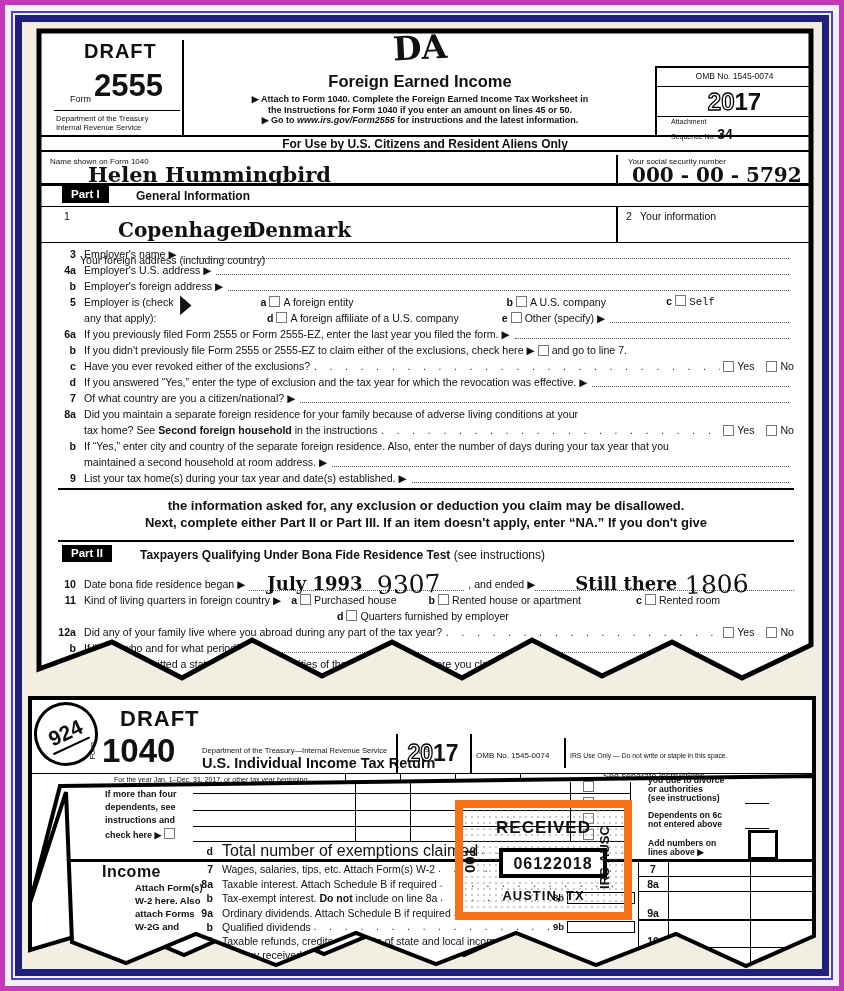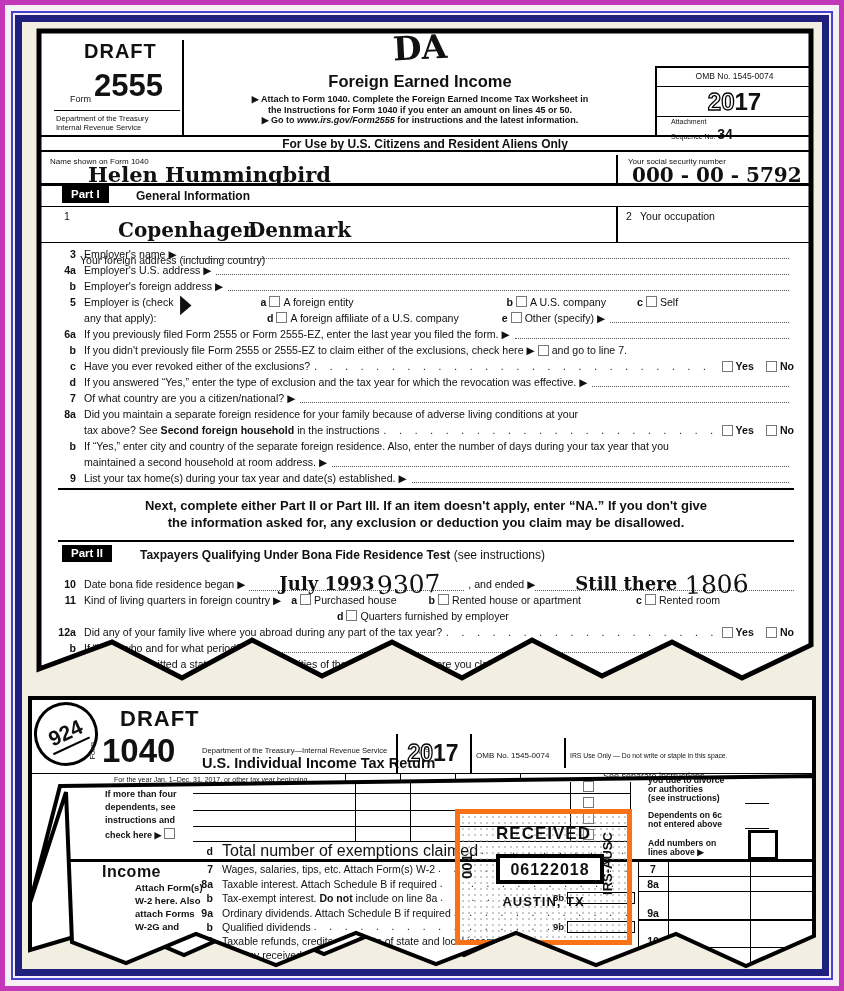--- a/index.html
+++ b/index.html
@@ -59,21 +59,21 @@
 
   .row1 { position:absolute; left:0; right:0; top:178px; height:37px; border-top:1.5px solid #000; border-bottom:1.5px solid #000; }
 
   
   .lines { position:absolute; top:217px; left:22px; width:736px; }
   .row { display:flex; align-items:flex-end; min-height:16px; font-size:10.6px; line-height:13px; }
   .num { flex:none; width:26px; text-align:right; font-weight:bold; padding-right:8px; }
   .txt { flex:none; white-space:nowrap; }
   .dotline { flex:1 1 20px; border-bottom:1.6px dotted #555; margin:0 5px 2px; min-width:20px; }
   .cb { flex:none; display:inline-block; width:11px; height:11px; border:1.5px solid #777; background:#fff; margin:0 3px 1px; vertical-align:-2px; }
-  .yn { flex:none; display:flex; align-items:center; font-weight:bold; white-space:nowrap; }
+  .yn { flex:none; display:flex; align-items:center; font-weight:normal; white-space:nowrap; }
   .lead { flex:1 1 0; overflow:hidden; white-space:nowrap; padding:0 4px; letter-spacing:5px; font-size:10px; }
   .bigarrow { flex:none; font-size:15px; transform:scaleY(1.7); margin:0 6px 0 10px; }
   .divline { border-top:2px solid #000; margin:3px 0; }
   .note { text-align:center; font-size:13px; font-weight:bold; padding:5px 0 6px; line-height:16.5px; }
   .handline { position:relative; border-bottom:1.6px dotted #555; height:23px; }
   .hv1 { position:absolute; bottom:0; font-size:18px; }
   .hv2 { position:absolute; bottom:-1px; font-family:"DejaVu Serif", serif; font-size:25px; transform:rotate(-2deg); }
 
   
   .circ924 { position:absolute; left:6px; top:6px; width:64px; height:64px; border:3px solid #000; border-radius:50%; background:#fff; transform:rotate(-25deg); text-align:center; }
@@ -102,21 +102,21 @@
   .irow { position:absolute; left:160px; width:445px; display:flex; align-items:flex-end; font-size:10.5px; line-height:12px; }
   .inum { flex:none; width:32px; text-align:right; font-weight:bold; padding-right:9px; }
   .ilead { flex:1 1 0; overflow:hidden; white-space:nowrap; letter-spacing:5px; font-size:10px; padding:0 3px; }
   .sbox { flex:none; width:68px; height:12px; border:1.5px solid #000; margin-left:3px; }
   .income { position:absolute; left:72px; top:93px; font-size:16px; font-weight:bold; letter-spacing:.5px; }
   .an { position:absolute; left:105px; font-size:9.5px; font-weight:bold; white-space:nowrap; }
   .rnum { position:absolute; left:608px; width:30px; text-align:center; font-size:10.5px; font-weight:bold; }
   .rl { position:absolute; left:608px; width:176px; border-top:1px solid #000; }
 
   
-  .stamp { position:absolute; left:425px; top:39px; width:177px; height:136px; border:5px solid #f97316; z-index:6; }
+  .stamp { position:absolute; left:425px; top:30px; width:177px; height:120px; border:8px solid #f97316; z-index:6; }
   .stamp::before { content:""; position:absolute; inset:0; background-image:radial-gradient(#9a9a9a 0.7px, transparent 0.8px); background-size:6px 6px; opacity:.55; }
   .st-recv { position:absolute; left:0; right:0; top:10px; text-align:center; font-size:17px; font-weight:bold; letter-spacing:1px; }
   .st-code { position:absolute; left:-6px; top:44px; transform:rotate(-90deg); font-size:15px; font-weight:bold; }
   .st-datebox { position:absolute; left:36px; top:40px; width:108px; height:30px; border:4px solid #000; background:#fff; text-align:center; }
   .st-date { font-size:16px; font-weight:bold; line-height:23px; letter-spacing:1px; }
   .st-city { position:absolute; left:0; right:0; top:80px; text-align:center; font-size:13px; font-weight:bold; letter-spacing:1px; }
   .st-office { position:absolute; right:-12px; top:42px; transform:rotate(-90deg); font-size:13px; font-weight:bold; }
 </style>
 </head>
 <body>
@@ -170,21 +170,21 @@
       <span class="parttitle">General Information</span>
     </div>
 
     <div class="row1">
       <span class="abs b" style="left:28px; top:3px; font-size:10.5px;">1</span>
       <span class="abs" style="left:44px; top:3px; font-size:10.5px;margin-top:44px;">Your foreign address (including country)</span>
       <span class="abs hand" style="left:82px; top:11px; font-size:20px;">Copenhagen</span>
       <span class="abs hand" style="left:212px; top:11px; font-size:20px;">Denmark</span>
       <div class="vdiv" style="left:580px; top:0; bottom:0;"></div>
       <span class="abs b" style="left:590px; top:3px; font-size:10.5px;">2</span>
-      <span class="abs" style="left:604px; top:3px; font-size:10.5px;">Your occupation</span>
+      <span class="abs" style="left:604px; top:3px; font-size:10.5px;">Your information</span>
     </div>
 
     <div class="lines">
 
       <div class="row">
         <span class="num">3</span>
         <span class="txt">Employer's name ▶</span>
         <span class="dotline"></span>
       </div>
 
@@ -199,21 +199,21 @@
         <span class="txt">Employer's foreign address ▶</span>
         <span class="dotline"></span>
       </div>
 
       <div class="row">
         <span class="num">5</span>
         <span class="txt" style="width:86px;">Employer is (check</span>
         <span class="bigarrow">▶</span>
         <span class="txt" style="margin-left:63px;"><b>a</b><span class="cb"></span><span>A foreign entity</span></span>
         <span class="txt" style="margin-left:153px;"><b>b</b><span class="cb"></span><span>A U.S. company</span></span>
-        <span class="txt" style="margin-left:31px;"><b>c</b><span class="cb"></span><span>Self</span></span>
+        <span class="txt" style="margin-left:60px;font-family:Liberation Mono, monospace;"><b>c</b><span class="cb"></span><span>Self</span></span>
       </div>
 
       <div class="row">
         <span class="num"></span>
         <span class="txt" style="width:110px;">any that apply):</span>
         <span class="txt" style="margin-left:73px;"><b>d</b><span class="cb"></span><span>A foreign affiliate of a U.S. company</span></span>
         <span class="txt" style="margin-left:43px;"><b>e</b><span class="cb"></span><span>Other (specify) ▶</span></span>
         <span class="dotline"></span>
       </div>
 
@@ -254,21 +254,21 @@
         <span class="dotline"></span>
       </div>
 
       <div class="row">
         <span class="num">8a</span>
         <span class="txt">Did you maintain a separate foreign residence for your family because of adverse living conditions at your</span>
       </div>
 
       <div class="row">
         <span class="num"></span>
-        <span class="txt"><span>tax above? See </span><b>Second foreign household</b><span> in the instructions</span></span>
+        <span class="txt"><span>tax home? See </span><b>Second foreign household</b><span> in the instructions</span></span>
         <span class="lead">. . . . . . . . . . . . . . . . . . . . . . . . . . . . . . . . . . . .</span>
         <span class="yn">
             <span class="cb"></span>
             <span>Yes</span>
             <span class="cb" style="margin-left:12px;"></span>
             <span>No</span>
           </span>
       </div>
 
       <div class="row">
@@ -283,35 +283,35 @@
       </div>
 
       <div class="row">
         <span class="num">9</span>
         <span class="txt">List your tax home(s) during your tax year and date(s) established. ▶</span>
         <span class="dotline"></span>
       </div>
 
       <div class="divline"></div>
       <div class="note">
+        <div>the information asked for, any exclusion or deduction you claim may be disallowed.</div>
         <div>Next, complete either Part II or Part III. If an item doesn't apply, enter “NA.” If you don't give</div>
-        <div>the information asked for, any exclusion or deduction you claim may be disallowed.</div>
       </div>
       <div class="divline"></div>
 
       <div class="partbar" style="position:relative; height:22px; margin-top:2px;">
         <span class="partbox" style="left:4px;">Part II</span>
         <span class="parttitle" style="left:82px;"><span>Taxpayers Qualifying Under Bona Fide Residence Test</span><span style="font-weight:normal;"> (see instructions)</span></span>
       </div>
 
       <div class="row" style="min-height:24px;">
         <span class="num">10</span>
         <span class="txt">Date bona fide residence began ▶</span>
         <span class="handline" style="flex:none; width:215px; margin:0 4px;">
-          <span class="hv1 hand" style="left:30px;">July 1993</span>
+          <span class="hv1 hand" style="left:18px;">July 1993</span>
           <span class="hv2" style="left:128px;">9307</span>
         </span>
         <span class="txt">, and ended ▶</span>
         <span class="handline" style="flex:1;">
           <span class="hv1 hand" style="left:40px;">Still there</span>
           <span class="hv2" style="left:150px;">1806</span>
         </span>
       </div>
 
       <div class="row">

